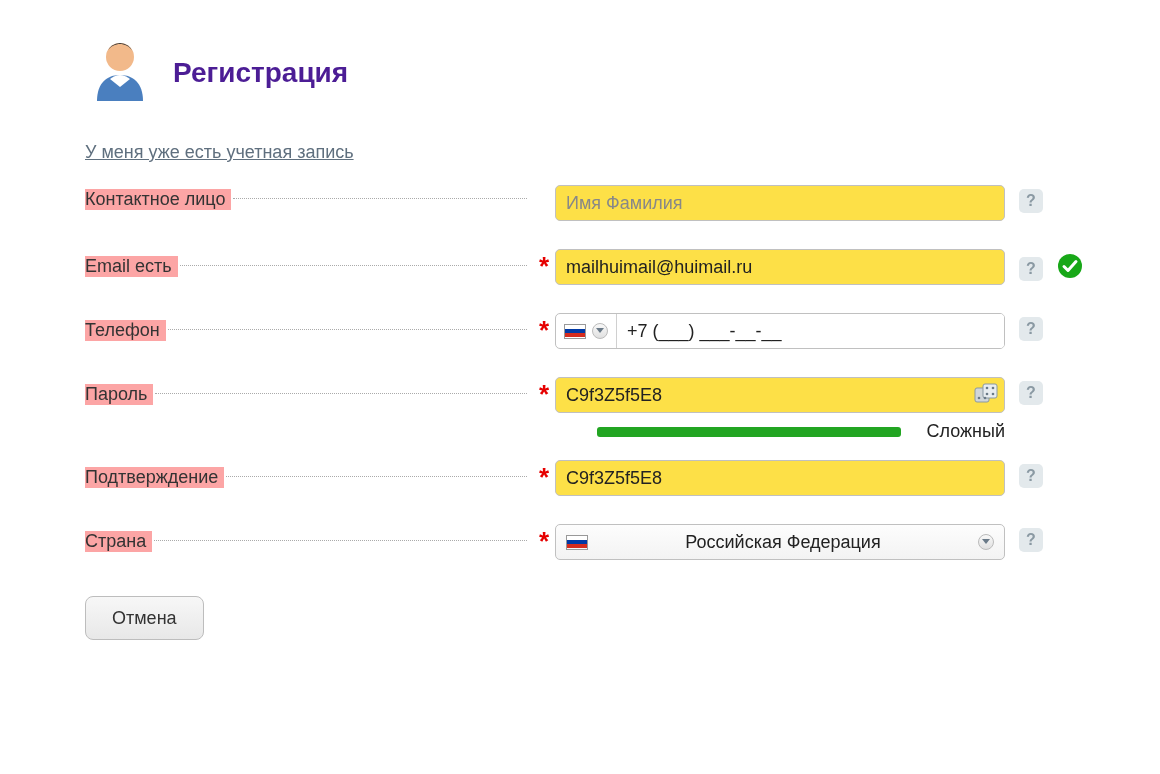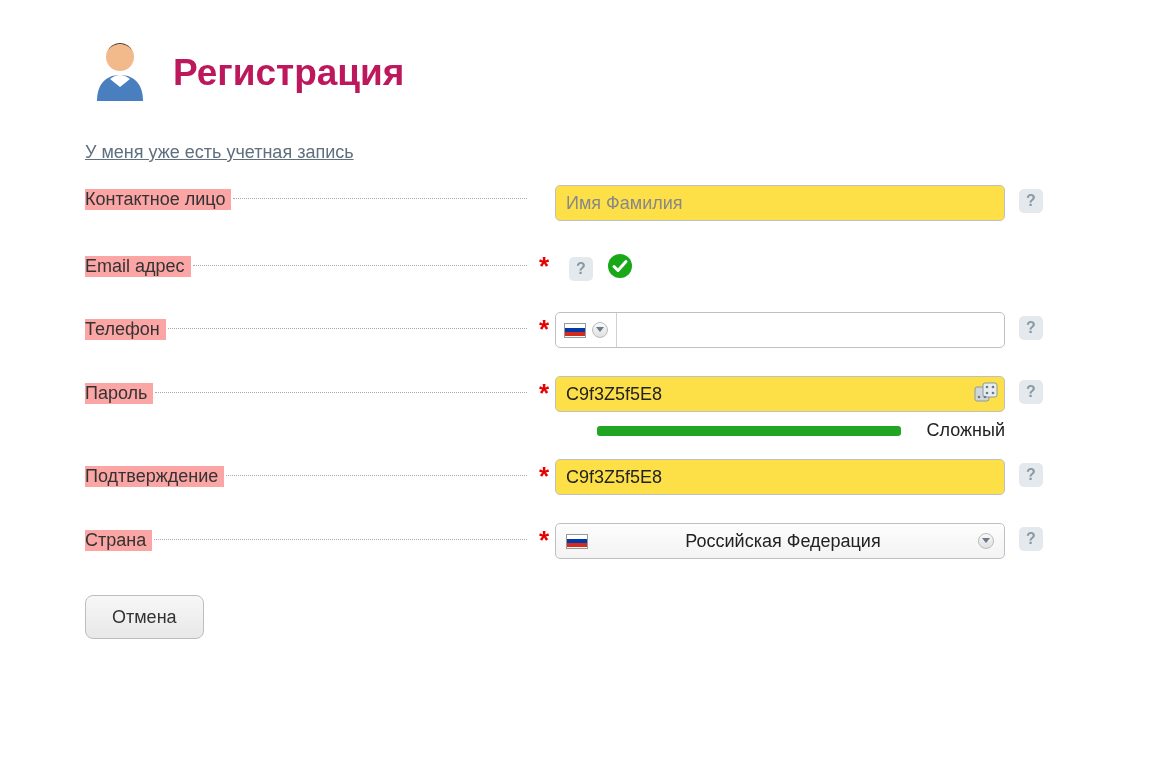--- a/index.html
+++ b/index.html
@@ -10,22 +10,22 @@
       background: #fff;
       padding: 35px 60px;
     }
     .header {
       display: flex;
       align-items: center;
       gap: 18px;
       margin-left: 25px;
     }
     .header h1 {
-      font-size: 37px;
-      color: #be185d;
+      font-size: 28px;
+      color: #4c1d95;
       font-weight: 600;
     }
     .avatar-svg { width: 70px; height: 70px; }
     .link-row {
       margin: 32px 0 22px 25px;
     }
     .link-row a {
       color: #5f6f7e;
       font-size: 18px;
     }
@@ -191,23 +191,26 @@
     <div class="field-col">
       <input class="text-input" type="text" placeholder="Имя Фамилия" style="">
     </div>
     <div class="extras">
       <button class="help-btn">?</button>
     </div>
   </div>
 
   <div class="row">
     <div class="label-col">
-      <span class="label-text">Email адрес</span>
-      <span class="dotted"></span>
-      <span class="req">*</span>
+      <span class="label-text">Email есть</span>
+      <span class="dotted"></span>
+      <span class="req">*</span>
+    </div>
+    <div class="field-col">
+      <input class="text-input" type="text" value="mailhuimail@huimail.ru" style="">
     </div>
     <div class="extras">
       <button class="help-btn">?</button>
       <span>
         <svg class="valid-icon" viewBox="0 0 26 26">
           <circle cx="13" cy="13" r="12" fill="#18a818"></circle>
           <path d="M7 13.5 l4 4 l8 -9" stroke="#fff" stroke-width="3" fill="none" stroke-linecap="round" stroke-linejoin="round"></path>
         </svg>
       </span>
     </div>
@@ -226,20 +229,21 @@
             <div class="s1"></div>
               <div class="s2"></div>
               <div class="s3"></div>
           </span>
           <span class="dd-caret">
             <svg viewBox="0 0 8 6">
                 <path d="M0 0 L4 5 L8 0 Z" fill="#6a7a88"></path>
               </svg>
           </span>
         </div>
+        <input class="phone-input" type="text" value="+7 (___) ___-__-__" style="">
       </div>
     </div>
     <div class="extras">
       <button class="help-btn">?</button>
     </div>
   </div>
 
   <div class="row" style="margin-bottom:10px">
     <div class="label-col">
       <span class="label-text">Пароль</span>

